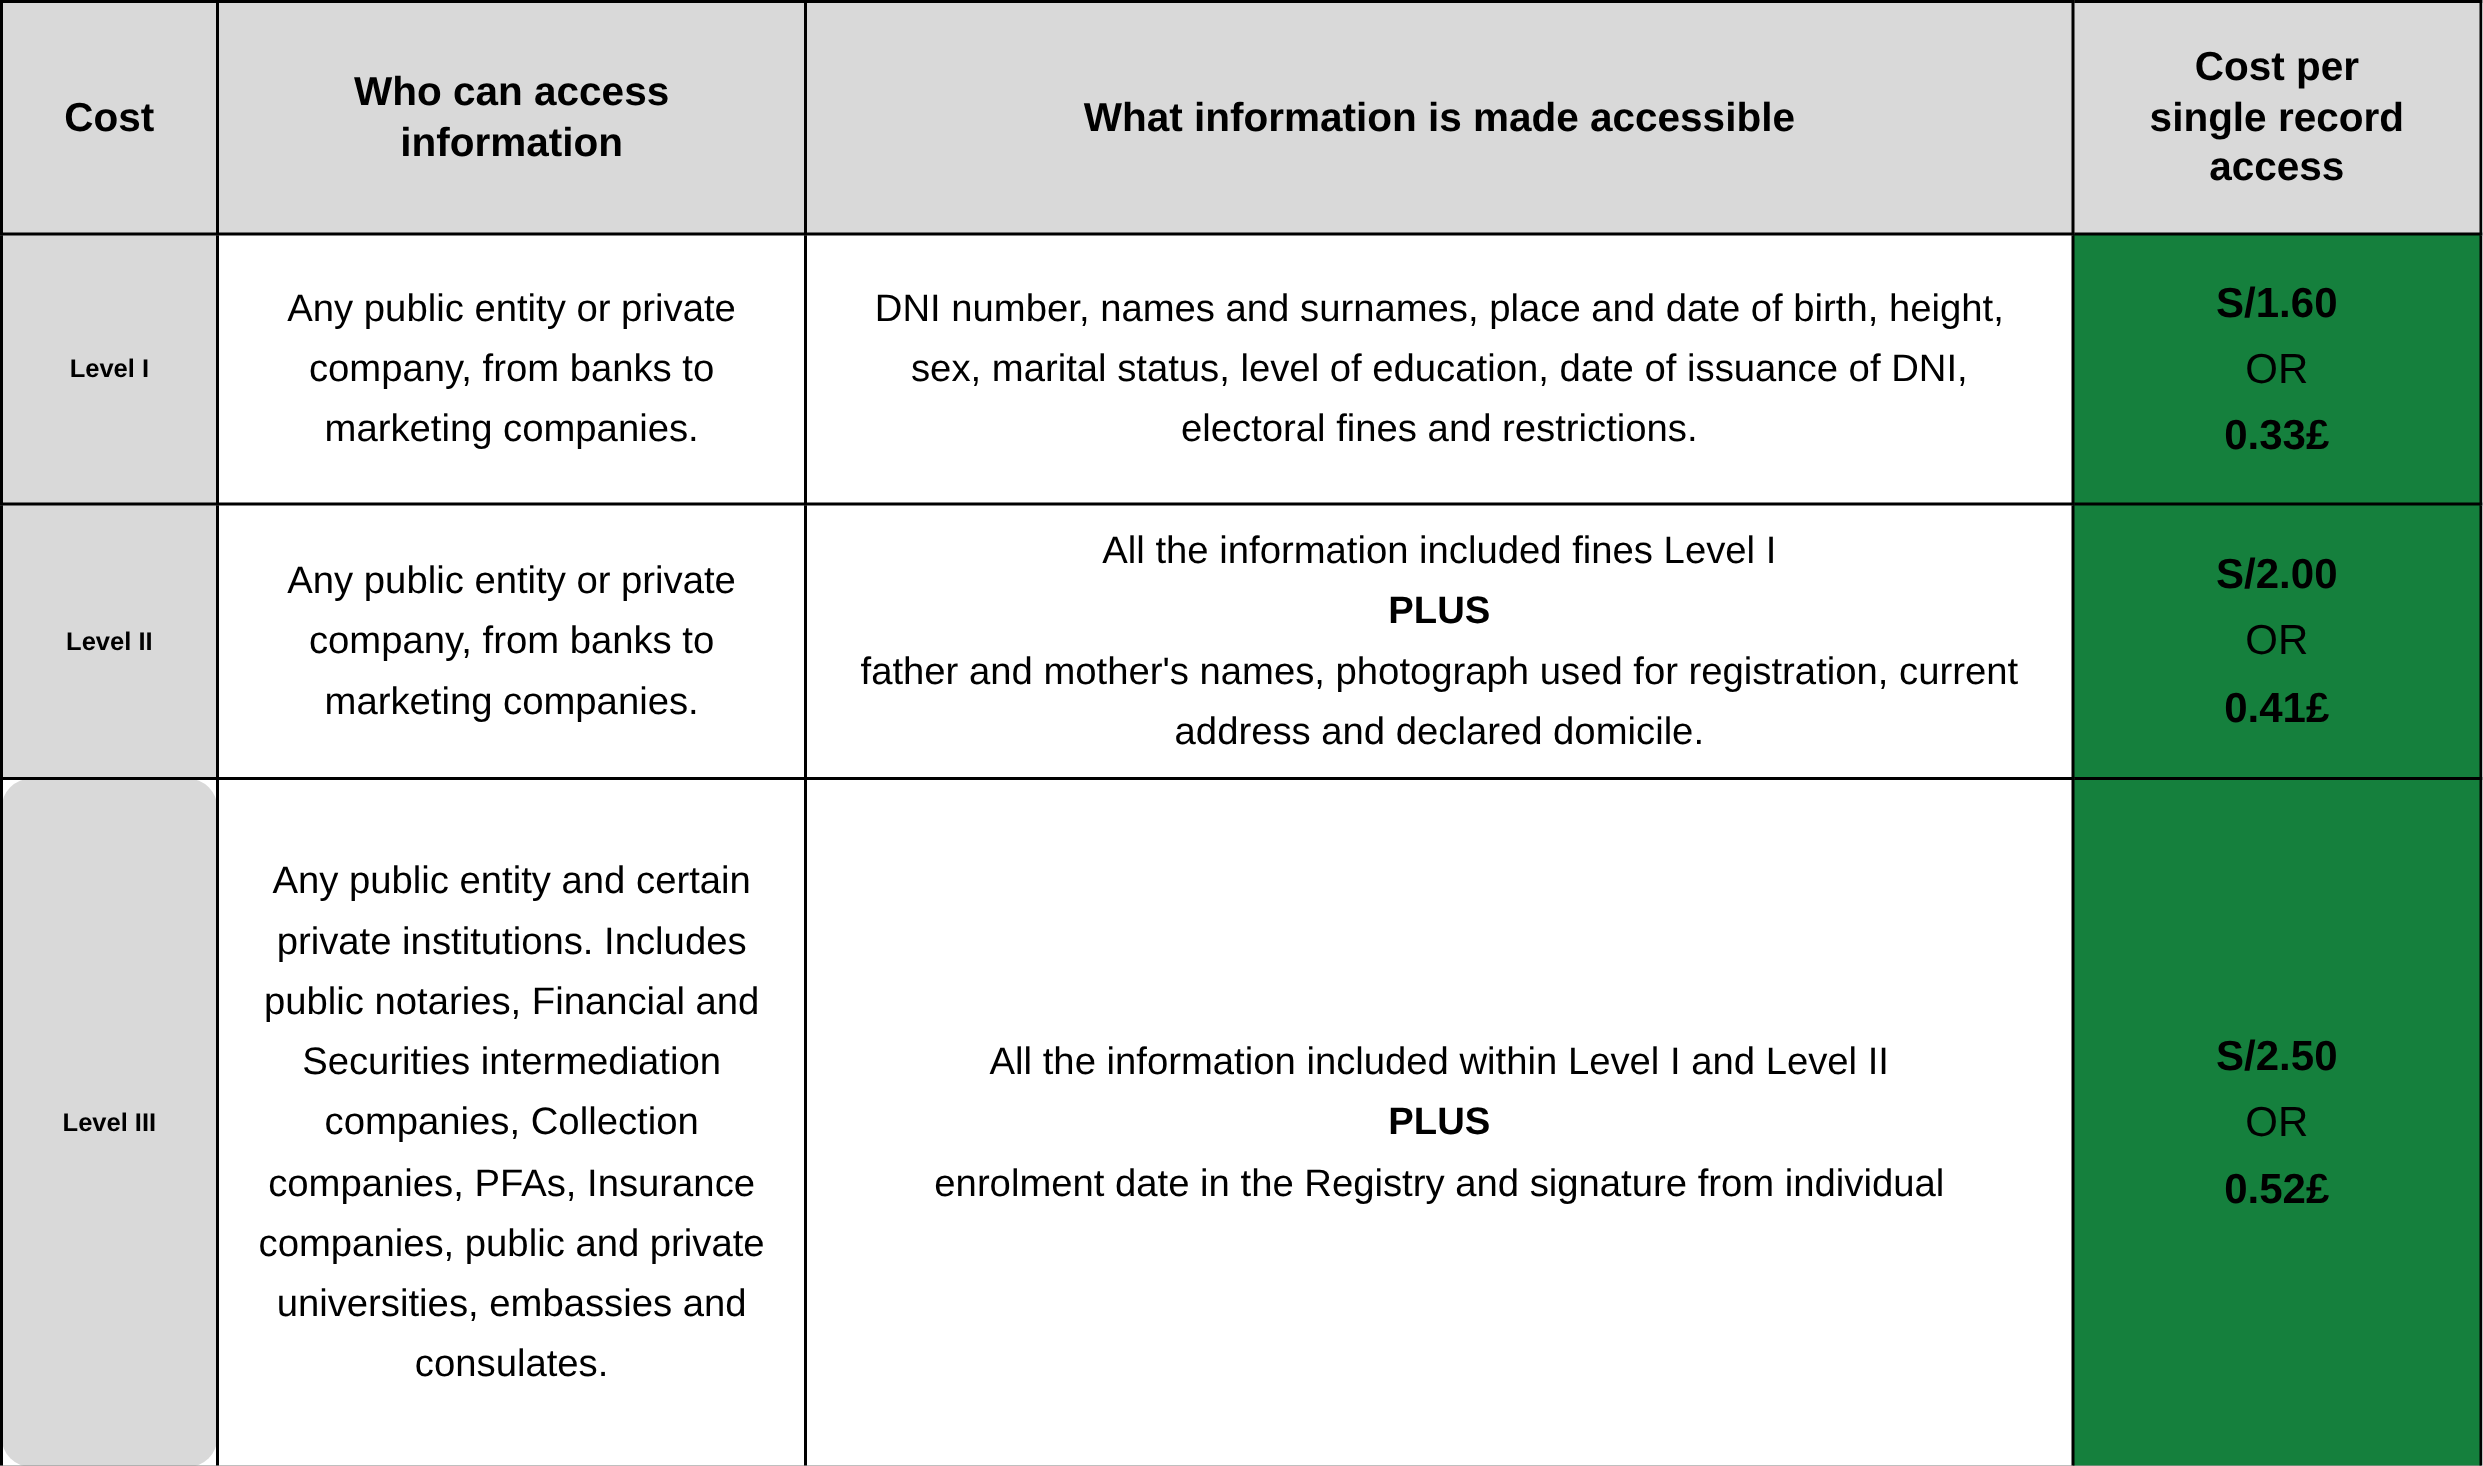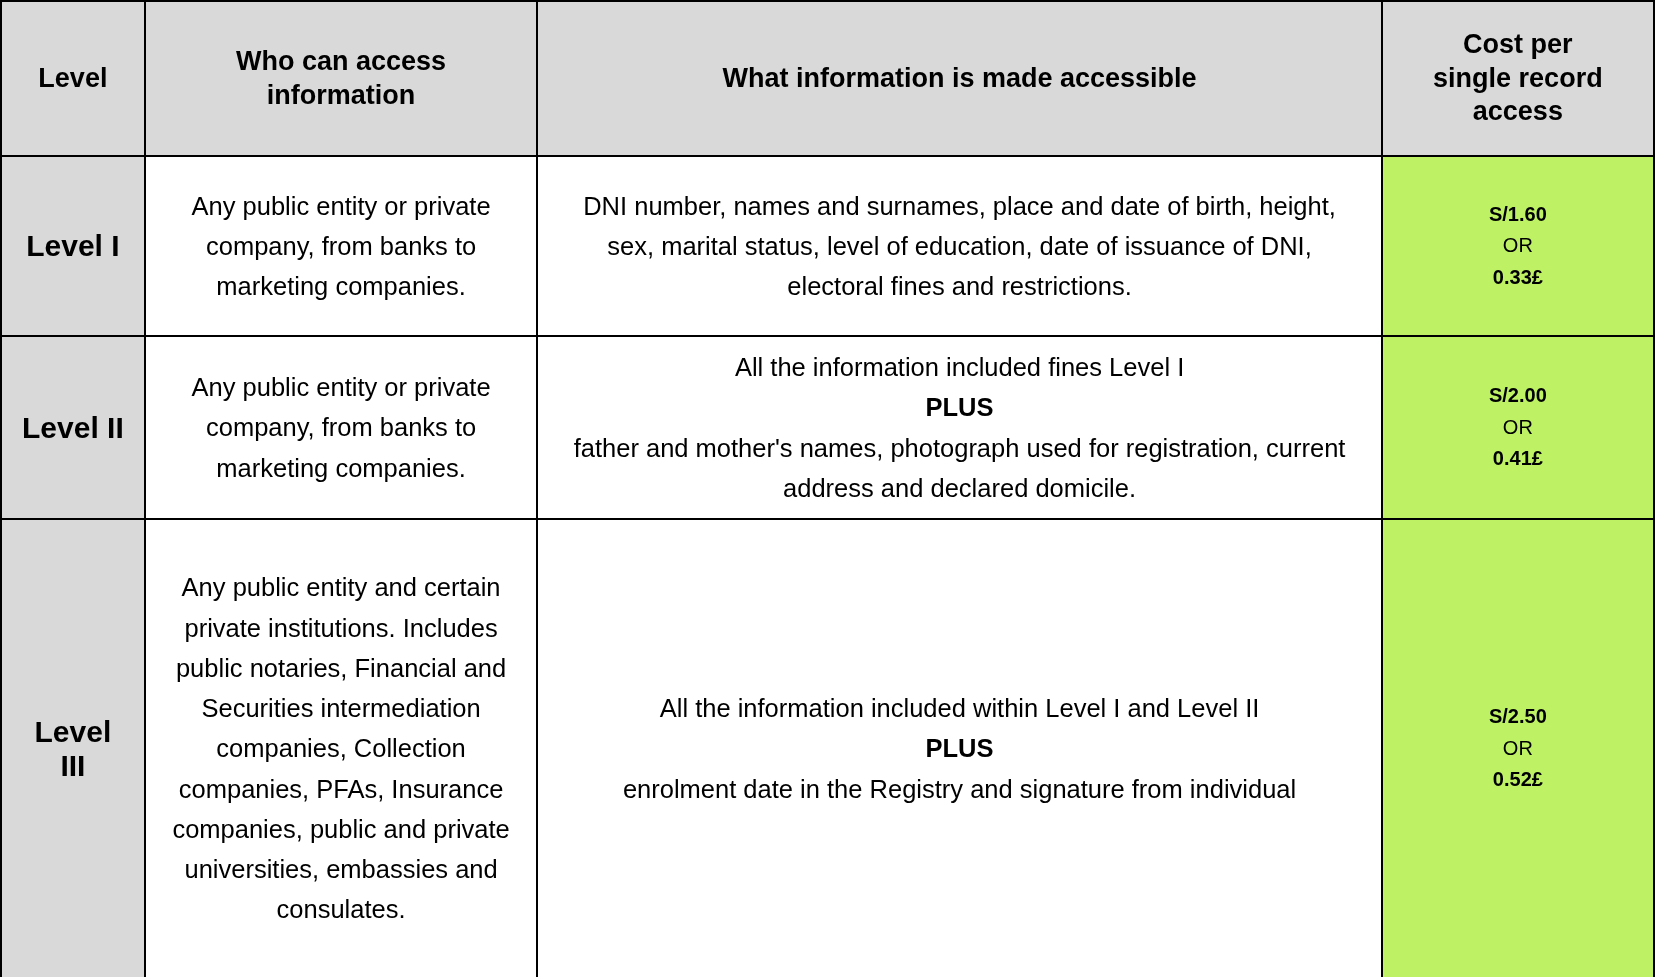--- a/index.html
+++ b/index.html
@@ -44,65 +44,65 @@
     font-weight: bold;
     font-size: 27px;
     line-height: 1.25;
     height: 155px;
   }
 
   
   .level-cell {
     background: #d9d9d9;
     font-weight: bold;
-    font-size: 30px;
+    font-size: 17px;
   }
 
   
   .body-cell {
     background: #ffffff;
     font-size: 25.5px;
     line-height: 1.58;
     font-weight: normal;
   }
 
   .cost-cell {
-    background: #bef264;
-    font-size: 20px;
+    background: #15803d;
+    font-size: 28px;
     line-height: 1.58;
   }
 
   .cost-amount { font-weight: bold; display: block; }
   .cost-or     { font-weight: normal; display: block; }
 
   .plus-word { font-weight: bold; display: block; text-align: center; }
   .text-line { display: block; }
 
   
   .row-1 { height: 180px; }
   .row-2 { height: 183px; }
   .row-3 { height: 459px; }
 
   
-  .level-cell-iii { vertical-align: middle; padding-top: 200px; }
+  .level-cell-iii { vertical-align: middle; padding-top: 200px; border-radius: 20px; }
 </style>
 </head>
 <body>
 
 <table id="access-table">
   <colgroup>
     <col class="col-level">
     <col class="col-who">
     <col class="col-what">
     <col class="col-cost">
   </colgroup>
 
   <thead>
     <tr class="header-row">
-      <th class="col-level">Level</th>
+      <th class="col-level">Cost</th>
       <th class="col-who">Who can access information</th>
       <th class="col-what">What information is made accessible</th>
       <th class="col-cost">
         <span class="text-line">Cost per</span>
         <span class="text-line">single record</span>
         <span class="text-line">access</span>
       </th>
     </tr>
   </thead>
 

